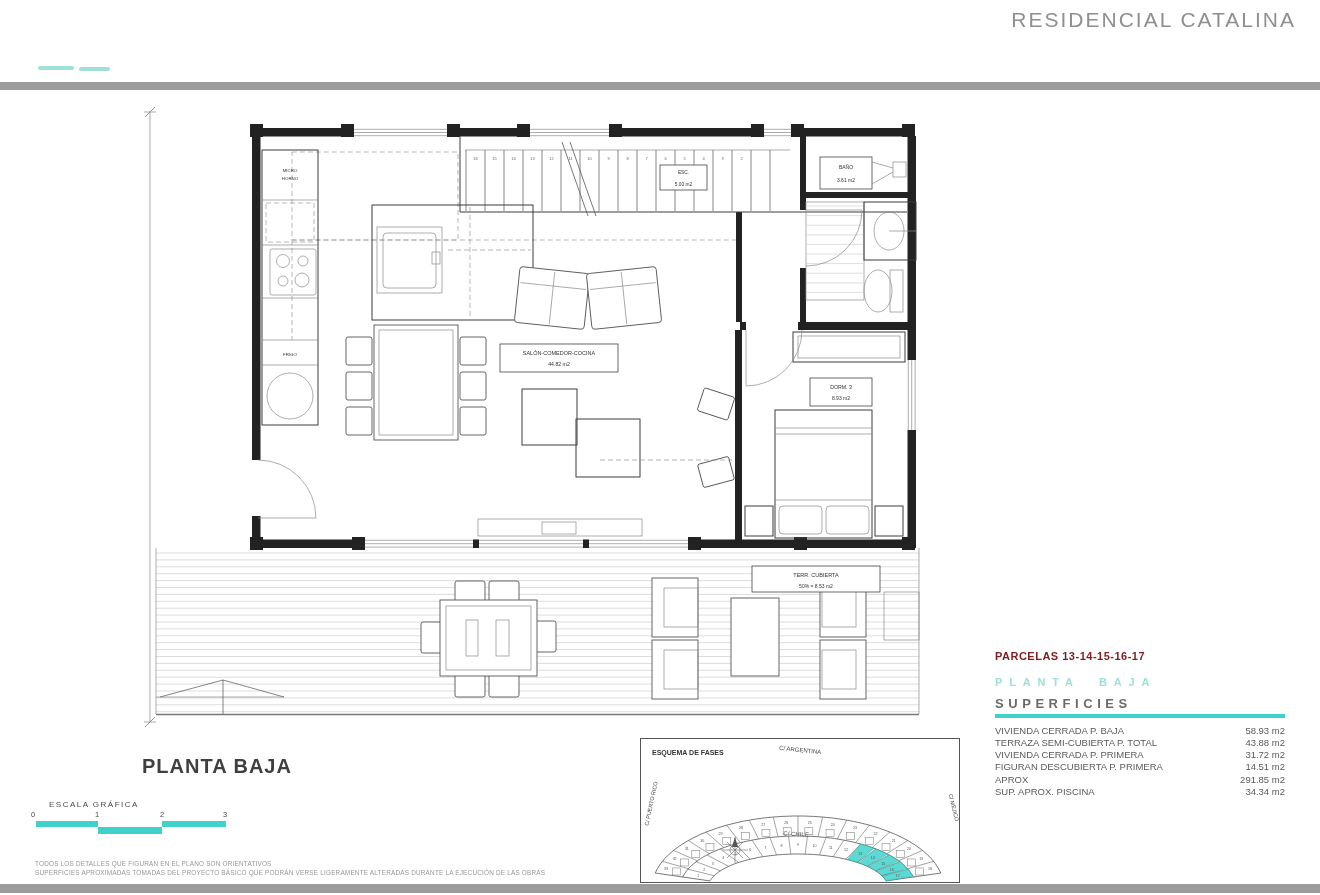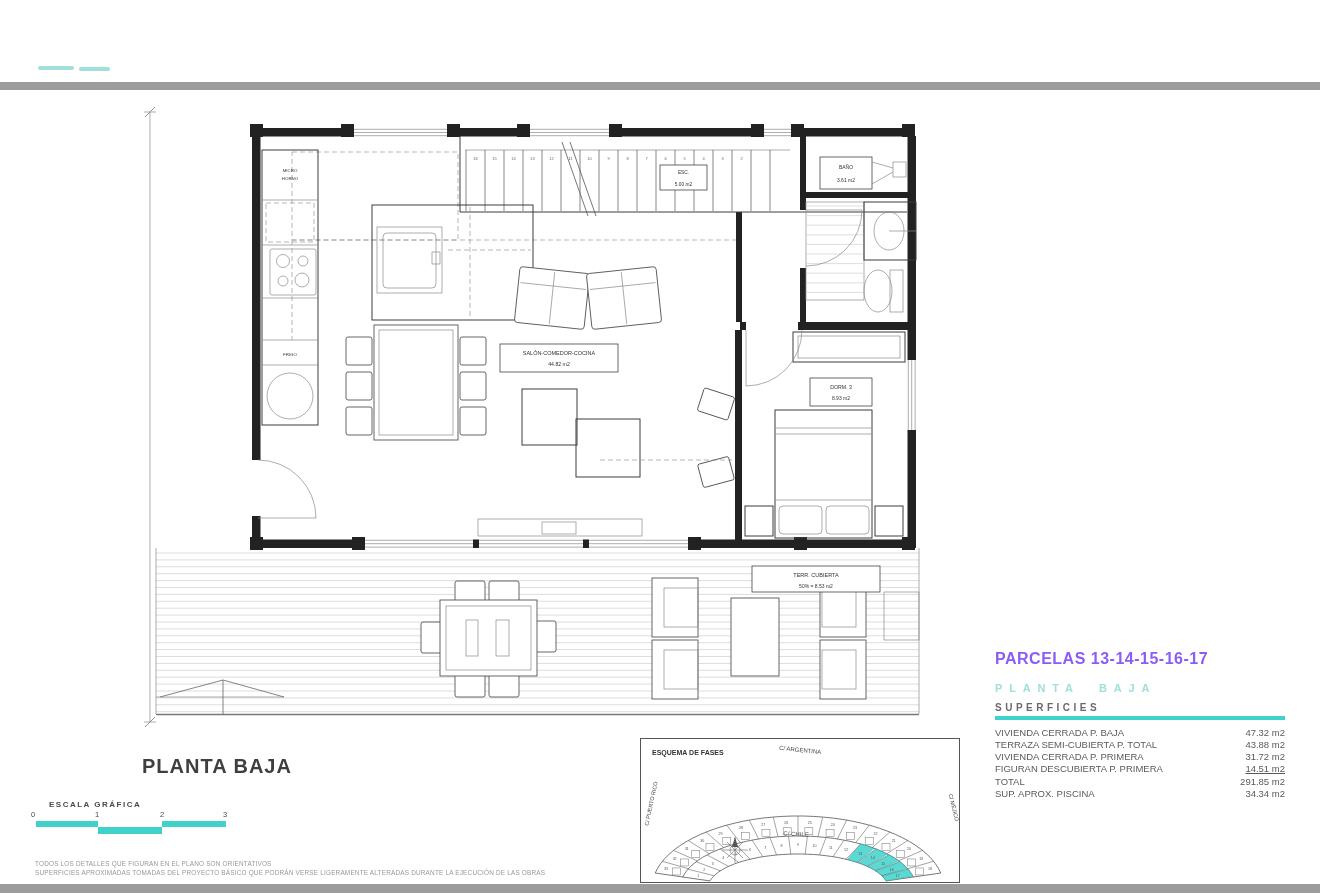--- a/index.html
+++ b/index.html
@@ -5,34 +5,34 @@
   html,body{margin:0;padding:0;background:#fff;}
   .page{position:relative;width:1320px;height:895px;background:#fff;overflow:hidden;
         font-family:"Liberation Sans", sans-serif;}
   .hbar{position:absolute;left:0;width:1320px;background:#9c9c9c;}
   .brand-dash{position:absolute;height:4px;border-radius:2px;background:#9fe0db;}
   .header-title{position:absolute;top:8px;right:24px;font-size:21px;letter-spacing:2px;
                 color:#8f8f8f;font-weight:400;}
   .plan-title{position:absolute;left:142px;top:755px;font-size:20px;font-weight:600;
               letter-spacing:1px;color:#3f3f3f;}
   
-  .sg-label{position:absolute;left:33px;top:800px;font-size:8px;font-weight:bold;
+  .sg-label{position:absolute;left:33px;top:800px;font-size:8px;font-weight:normal;
             letter-spacing:1.5px;color:#4a4a4a;padding-left:16px;}
   .sg-num{position:absolute;top:810px;font-size:7.5px;color:#4a4a4a;transform:translateX(-50%);}
   .sg-seg{position:absolute;background:#3fd2cb;}
   
   .summary{position:absolute;left:995px;top:650px;width:296px;color:#5a5a5a;}
-  .parcelas{font-size:16px;font-weight:bold;color:#8b5cf6;letter-spacing:.5px;}
+  .parcelas{font-size:11px;font-weight:bold;color:#7f1d1d;letter-spacing:.5px;}
   .planta{margin-top:14px;font-size:11px;font-weight:bold;color:#9fe0db;
           letter-spacing:.62em;word-spacing:.9em;}
-  .superf{margin-top:8px;font-size:10px;font-weight:bold;color:#6a6a6a;letter-spacing:.35em;}
+  .superf{margin-top:8px;font-size:13px;font-weight:bold;color:#6a6a6a;letter-spacing:.35em;}
   .tealbar{margin-top:3px;height:3.5px;background:#3fd2cb;width:290px;}
   .srows{margin-top:7px;font-size:9.5px;line-height:12.3px;width:290px;}
   .srow{display:flex;justify-content:space-between;}
-  .sv.u{text-decoration:underline;}
+  .sv.u{}
   .piscina{}
   
   .footer{position:absolute;left:35px;top:860px;font-size:6.4px;line-height:8.6px;
           color:#979797;letter-spacing:.2px;}
   
   svg{position:absolute;}
   svg text{font-family:"Liberation Sans", sans-serif;}
   .w{fill:#222;stroke:none;}
   .thin{fill:none;stroke:#3c3c3c;stroke-width:1;}
   .lt{fill:none;stroke:#8a8a8a;stroke-width:.7;}
@@ -41,20 +41,21 @@
   .lblbox{fill:#fff;stroke:#444;stroke-width:.8;}
   .pt{fill:#333;text-anchor:middle;}
 </style>
 </head>
 <body>
 
 <div class="page">
 
   <div class="brand-dash" style="left:38px;top:66px;width:36px;"></div>
   <div class="brand-dash" style="left:79px;top:67px;width:31px;"></div>
+  <div class="header-title">RESIDENCIAL CATALINA</div>
   <div class="hbar" style="top:82px;height:8px;"></div>
 
   <svg style="left:130px;top:100px;" width="810" height="630" viewBox="130 100 810 630">
 
     <g id="g-deck">
         <line x1="156" y1="553" x2="919" y2="553" stroke="#cfcfcf" stroke-width="0.7"></line>
         <line x1="156" y1="559.9" x2="919" y2="559.9" stroke="#cfcfcf" stroke-width="0.7"></line>
         <line x1="156" y1="566.8" x2="919" y2="566.8" stroke="#cfcfcf" stroke-width="0.7"></line>
         <line x1="156" y1="573.7" x2="919" y2="573.7" stroke="#cfcfcf" stroke-width="0.7"></line>
         <line x1="156" y1="580.6" x2="919" y2="580.6" stroke="#cfcfcf" stroke-width="0.7"></line>
@@ -373,36 +374,36 @@
   </div>
 
   <div class="summary">
     <div class="parcelas">PARCELAS 13-14-15-16-17</div>
     <div class="planta">PLANTA BAJA</div>
     <div class="superf">SUPERFICIES</div>
     <div class="tealbar"></div>
     <div class="srows">
       <div class="srow">
           <span class="sl">VIVIENDA CERRADA P. BAJA</span>
-          <span class="sv">47.32 m2</span>
+          <span class="sv">58.93 m2</span>
         </div>
       <div class="srow">
           <span class="sl">TERRAZA SEMI-CUBIERTA P. TOTAL</span>
           <span class="sv">43.88 m2</span>
         </div>
       <div class="srow">
           <span class="sl">VIVIENDA CERRADA P. PRIMERA</span>
           <span class="sv">31.72 m2</span>
         </div>
       <div class="srow">
           <span class="sl">FIGURAN DESCUBIERTA P. PRIMERA</span>
           <span class="sv u">14.51 m2</span>
         </div>
       <div class="srow">
-          <span class="sl">TOTAL</span>
+          <span class="sl">APROX</span>
           <span class="sv">291.85 m2</span>
         </div>
       <div class="srow piscina">
           <span class="sl">SUP. APROX. PISCINA</span>
           <span class="sv">34.34 m2</span>
         </div>
     </div>
   </div>
 
   <svg style="left:640px;top:738px;" width="320" height="145" viewBox="0 0 320 145">

